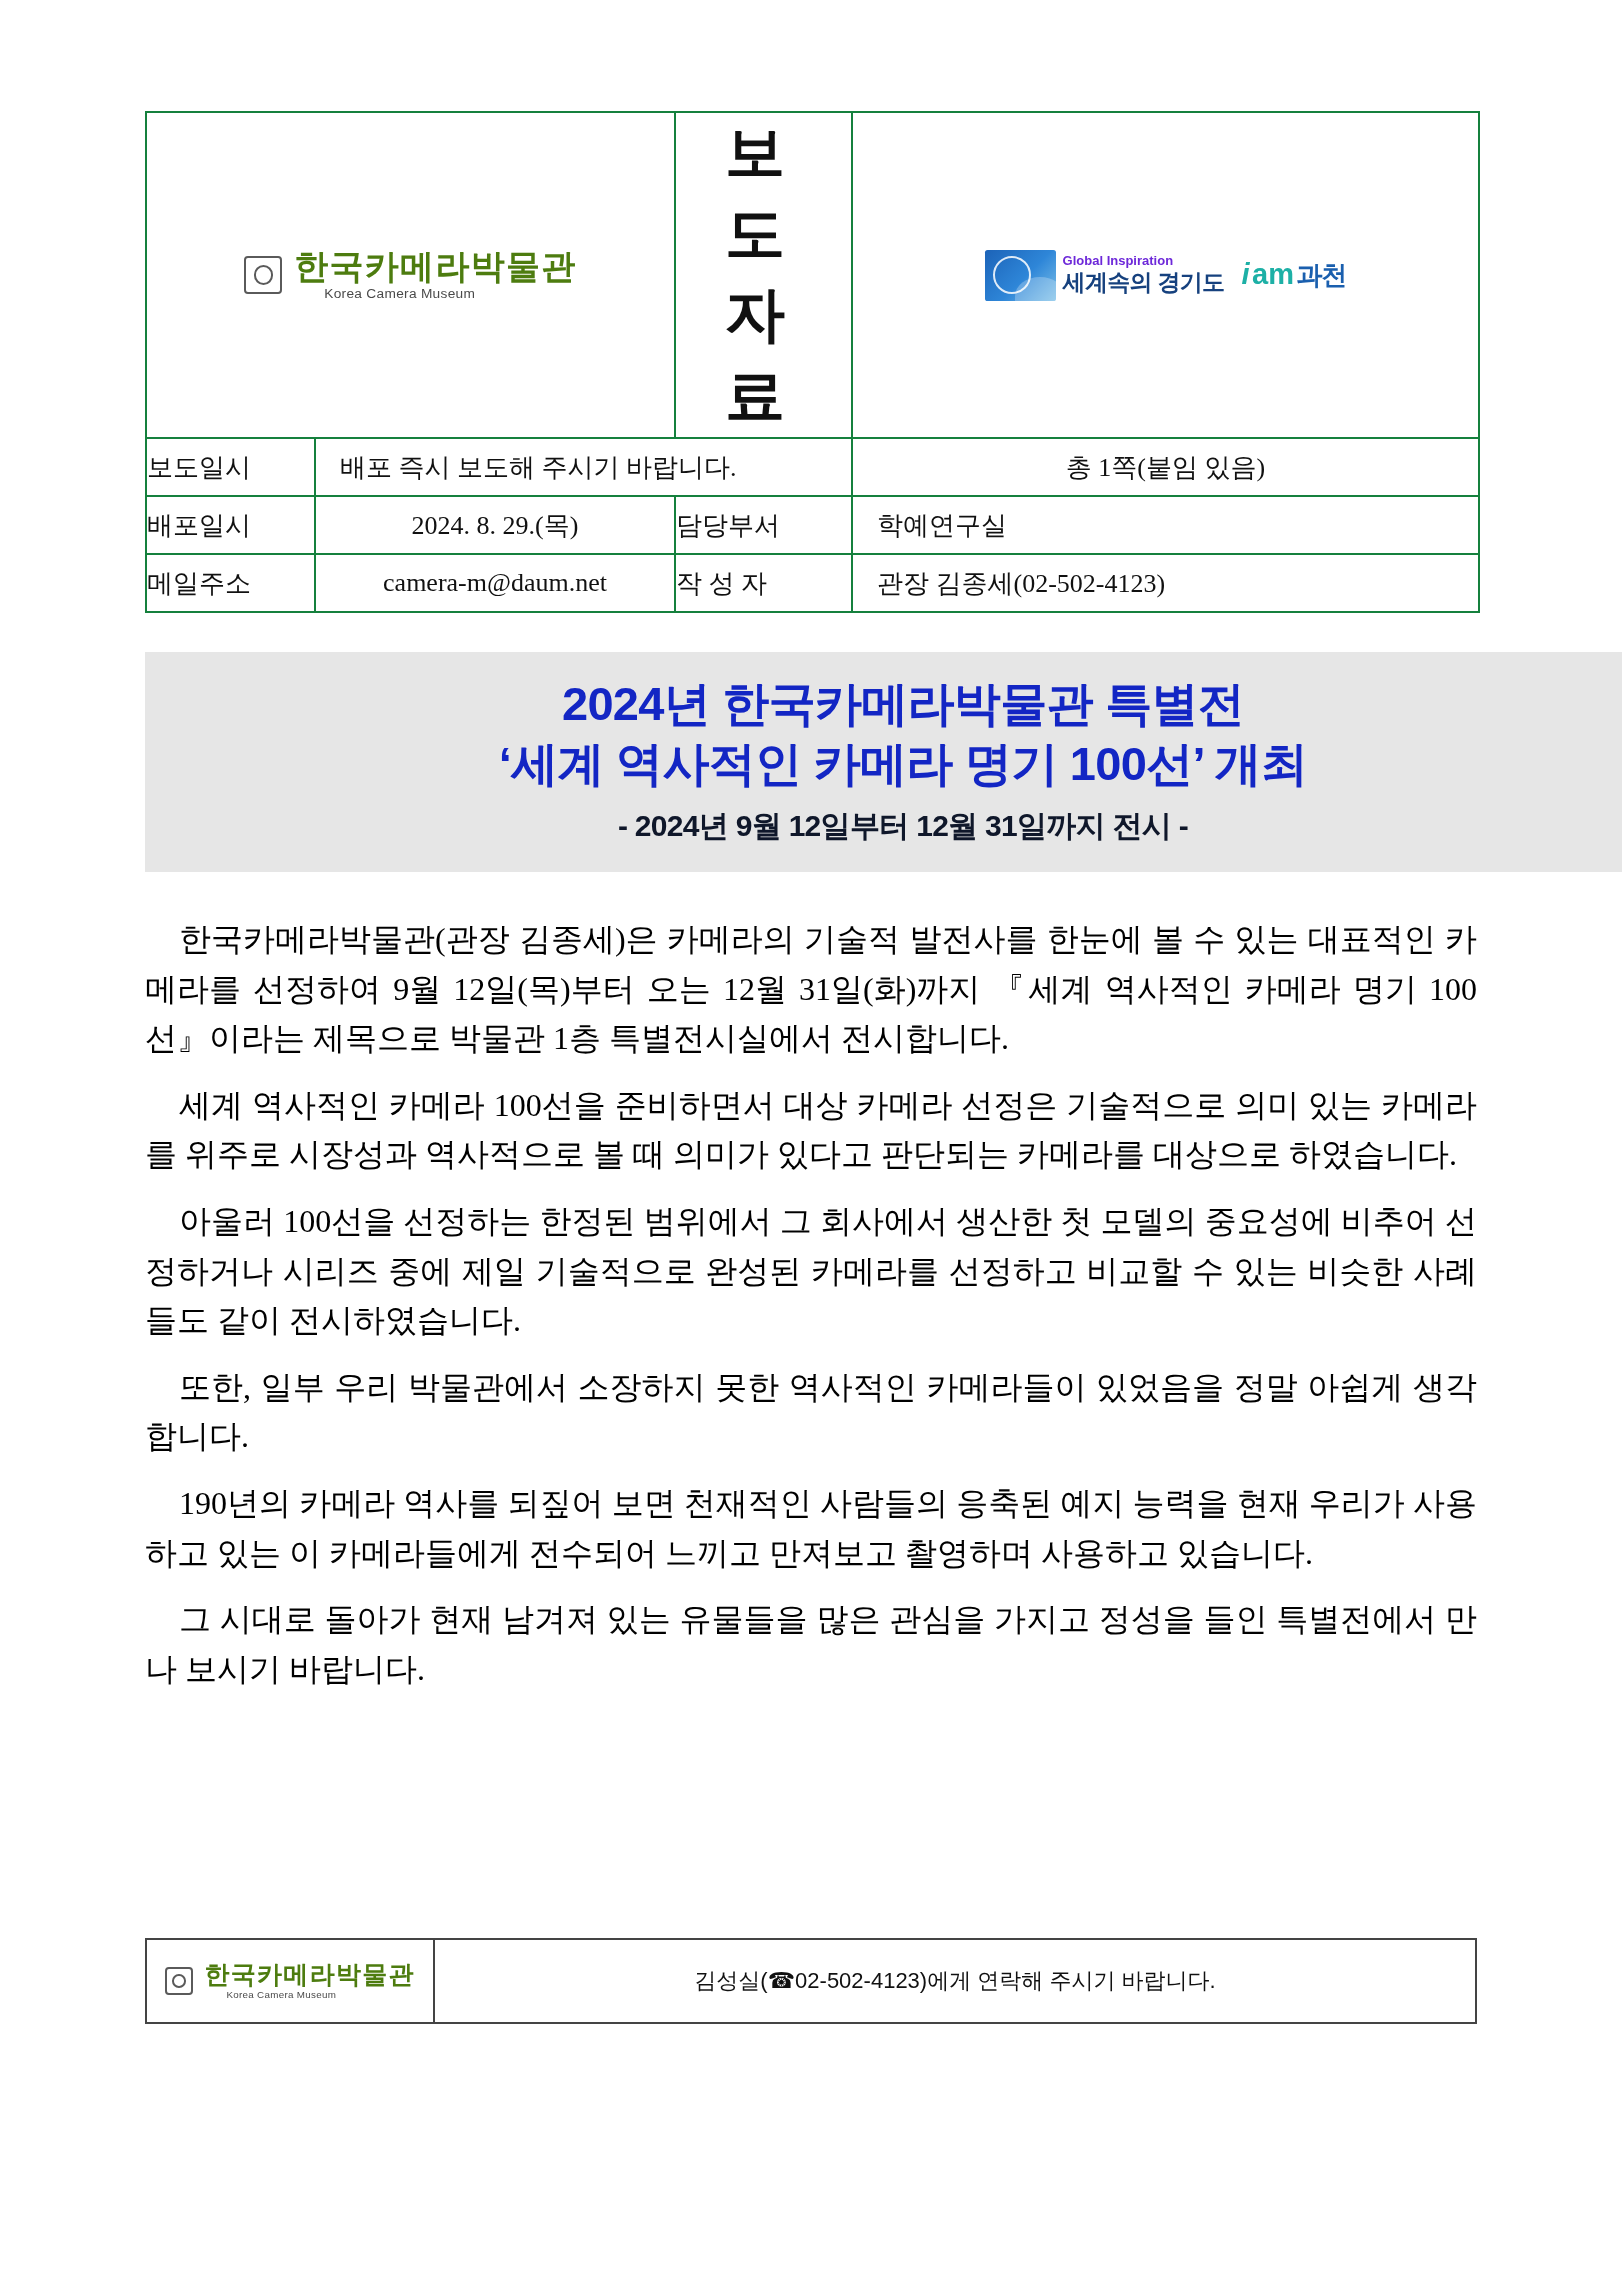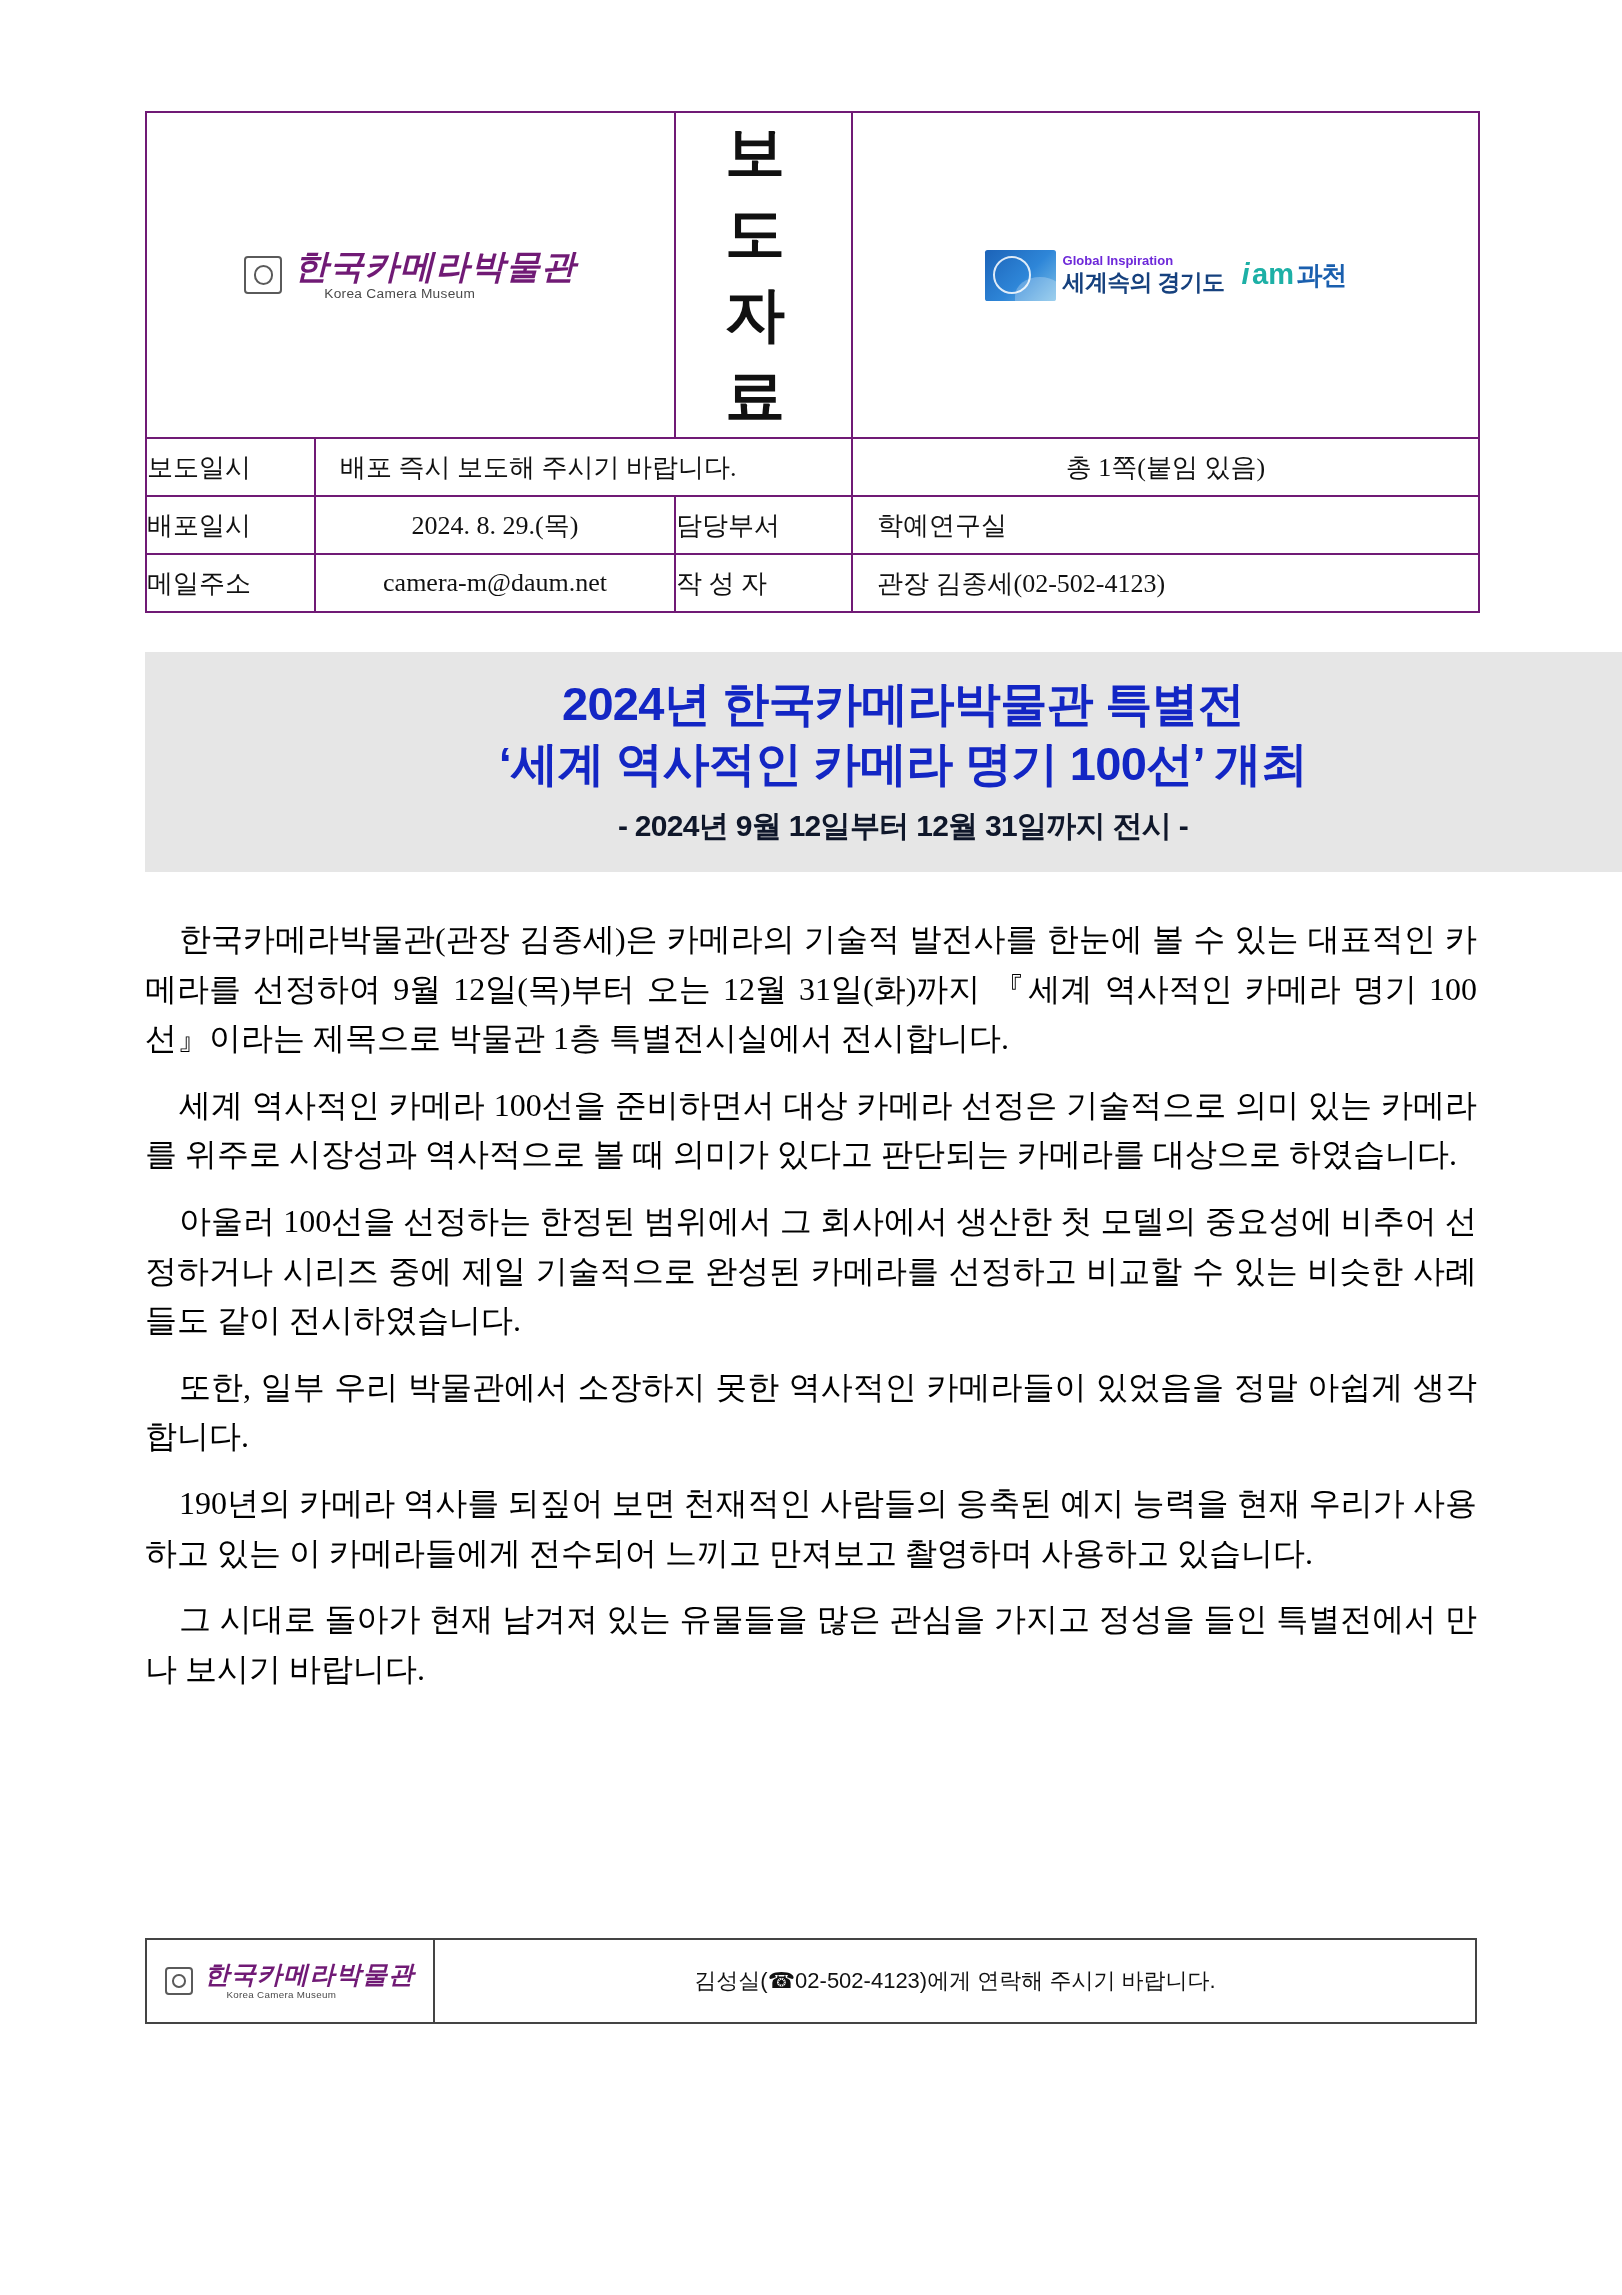--- a/index.html
+++ b/index.html
@@ -22,21 +22,21 @@
     position: relative;
   }
 
   
   .header-table {
     width: 1332px;
     border-collapse: collapse;
     table-layout: fixed;
   }
   .header-table td {
-    border: 2px solid #701a75;
+    border: 2px solid #15803d;
     padding: 0;
     vertical-align: middle;
   }
   .brand-cell {
     height: 115px;
     text-align: center;
   }
   .logo-wrap {
     display: flex;
     align-items: center;
@@ -62,22 +62,21 @@
   }
   .logo-text {
     text-align: left;
     line-height: 1.05;
   }
   .logo-ko {
     font-family: "DejaVu Serif", serif;
     font-size: 34px;
     font-weight: bold;
     letter-spacing: 1.3px;
-    color: #701a75;
-    font-style: italic;
+    color: #4d7c0f;
   }
   .logo-en {
     font-family: "Liberation Sans", sans-serif;
     font-size: 13.7px;
     color: #4a4a4a;
     letter-spacing: 0.3px;
     margin-top: 2px;
     padding-left: 30px;
   }
   .title-cell {

